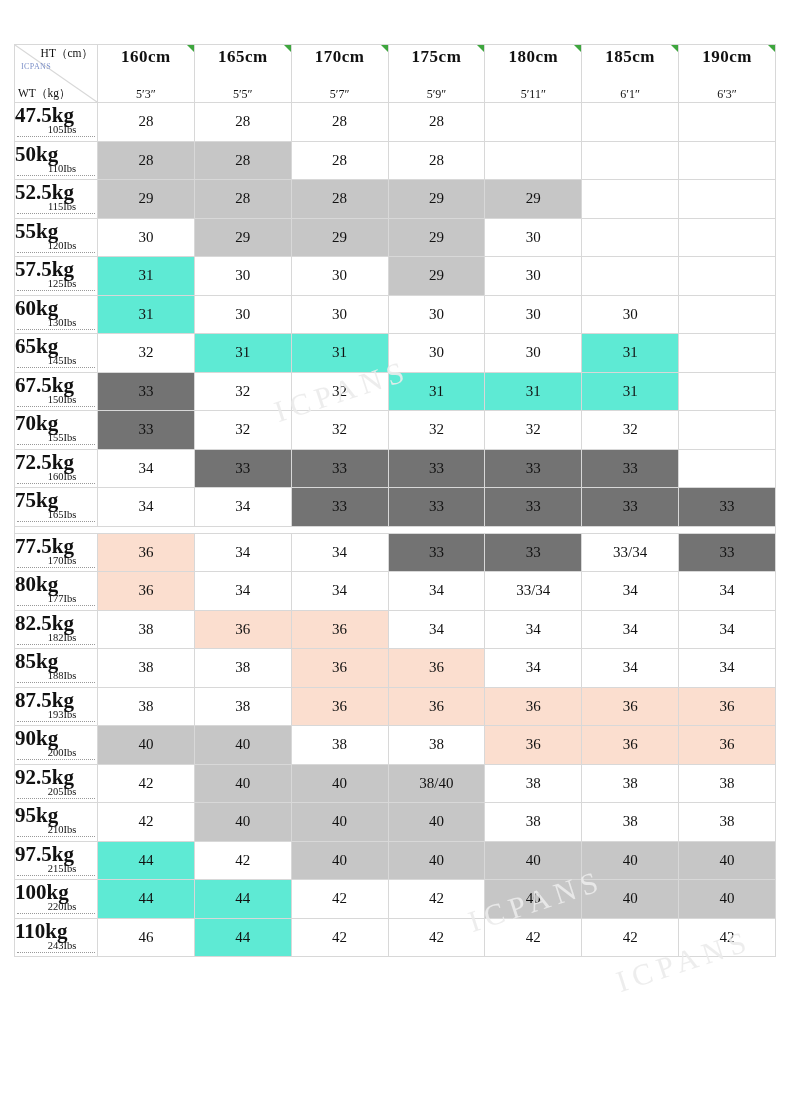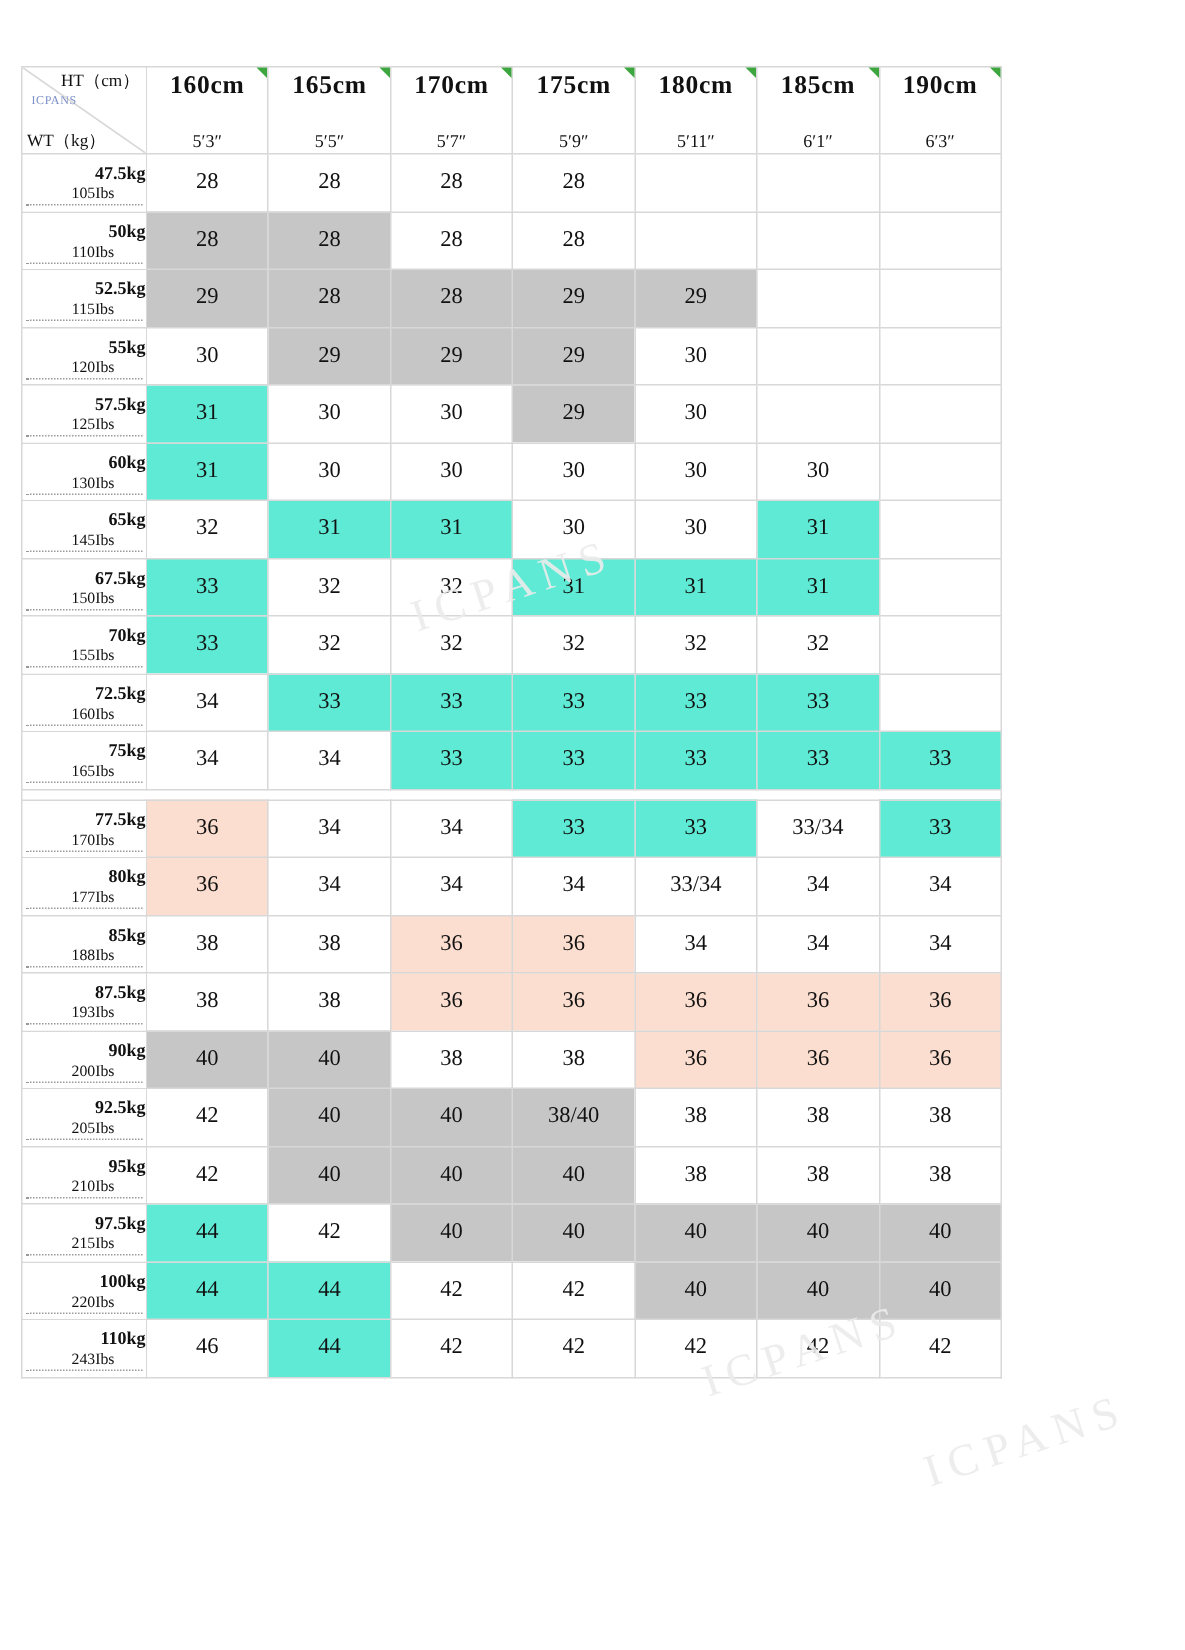--- a/index.html
+++ b/index.html
@@ -16,21 +16,21 @@
   }
   #chart-wrap {
     position: absolute;
     left: 14px;
     top: 44px;
     width: 762px;
   }
   table.size-table {
     border-collapse: collapse;
     table-layout: fixed;
-    width: 654px;
+    width: 762px;
   }
   table.size-table td, table.size-table th {
     border: 1px solid #d8d8d8;
     padding: 0;
     text-align: center;
     vertical-align: middle;
     font-weight: normal;
     font-size: 15px;
     color: #111;
   }
@@ -97,43 +97,43 @@
   
   .rowlab {
     width: 82px;
     height: 37.5px;
     position: relative;
     background: #fff;
     text-align: left;
   }
   .rowlab .kg {
     display: block;
-    font-size: 12px;
+    font-size: 21px;
     font-weight: bold;
-    text-align: right;
+    text-align: left;
     line-height: 17px;
     padding-top: 1px;
   }
   .rowlab .lb {
     display: block;
     font-size: 10.5px;
     text-align: center;
     padding-left: 12px;
     line-height: 12px;
     border-bottom: 1px dotted #999;
     margin: 0 2px;
   }
   td.val {
     height: 37.5px;
     font-size: 15px;
   }
   
   .f-gray  { background: #c6c6c6; }
   .f-blue  { background: #5eead4; }
-  .f-yellow{ background: #5eead4; }
+  .f-yellow{ background: #737373; }
   .f-peach { background: #fbdecf; }
   .f-white { background: #ffffff; }
   .gap-row td {
     border-left: none;
     border-right: none;
     border-top: 1px solid #d8d8d8;
     border-bottom: 1px solid #d8d8d8;
     height: 6px;
     background: #fff;
   }
@@ -373,20 +373,33 @@
           <td class="val f-peach">36</td>
           <td class="val f-white">34</td>
           <td class="val f-white">34</td>
           <td class="val f-white">34</td>
           <td class="val f-white">33/34</td>
           <td class="val f-white">34</td>
           <td class="val f-white">34</td>
         </tr>
         <tr>
           <td class="rowlab">
+            <span class="kg">82.5kg</span>
+            <span class="lb">182Ibs</span>
+          </td>
+          <td class="val f-white">38</td>
+          <td class="val f-peach">36</td>
+          <td class="val f-peach">36</td>
+          <td class="val f-white">34</td>
+          <td class="val f-white">34</td>
+          <td class="val f-white">34</td>
+          <td class="val f-white">34</td>
+        </tr>
+        <tr>
+          <td class="rowlab">
             <span class="kg">85kg</span>
             <span class="lb">188Ibs</span>
           </td>
           <td class="val f-white">38</td>
           <td class="val f-white">38</td>
           <td class="val f-peach">36</td>
           <td class="val f-peach">36</td>
           <td class="val f-white">34</td>
           <td class="val f-white">34</td>
           <td class="val f-white">34</td>

